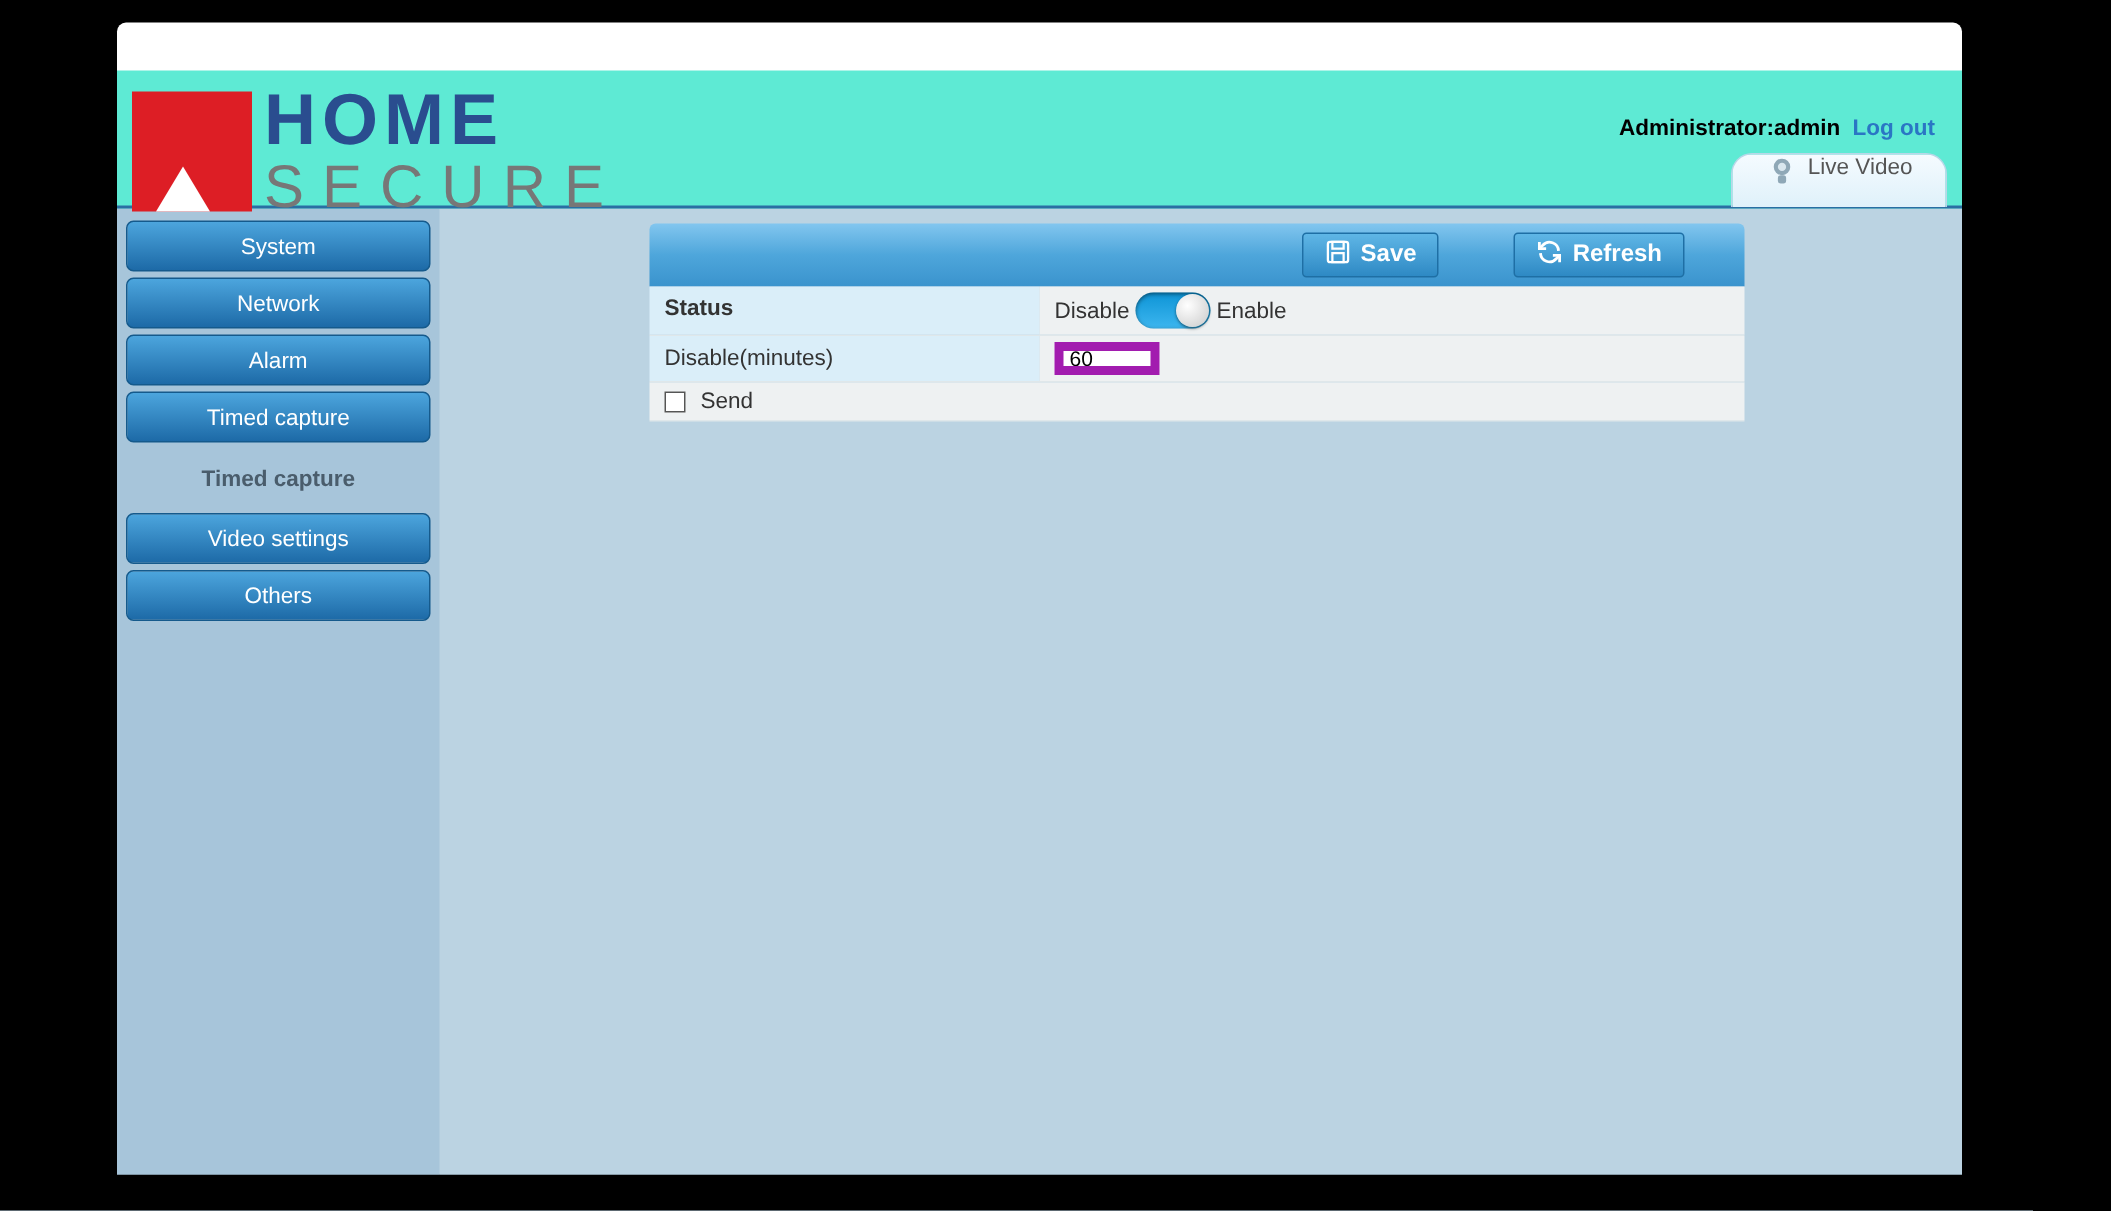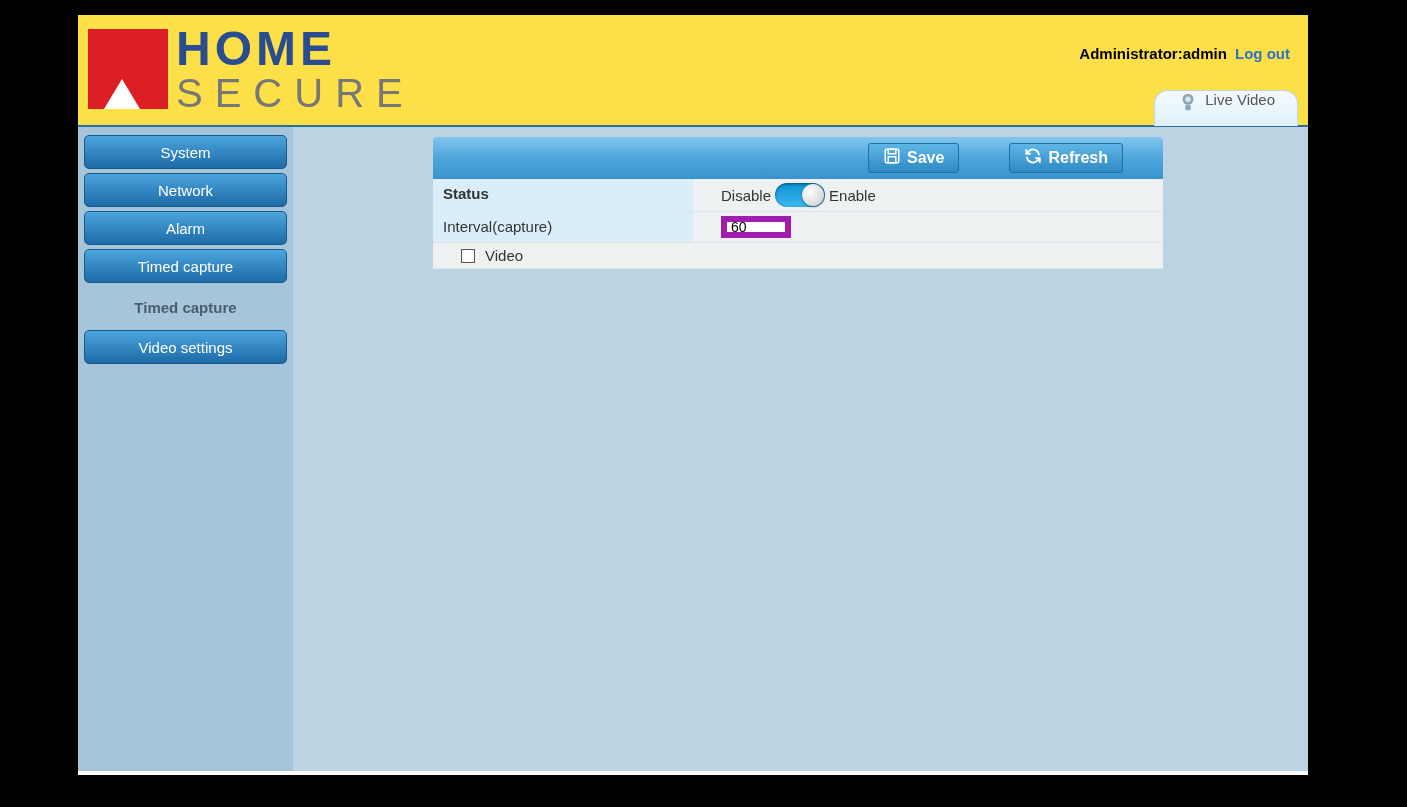--- a/index.html
+++ b/index.html
@@ -17,23 +17,24 @@
     top: 15px;
     width: 1230px;
     height: 760px;
     background: #fff;
     border-radius: 6px 6px 0 0;
     box-shadow: 0 4px 20px rgba(0,0,0,0.5);
   }
   
   .header {
     position: relative;
-    height: 112px;
-    background: #fde047;
+    height: 92px;
+    background: #5eead4;
     border-bottom: 2px solid #2a6ea3;
+    margin-top: 32px;
   }
   .logo {
     position: absolute;
     left: 10px;
     top: 10px;
     display: flex;
     align-items: center;
   }
   .logo-icon {
     width: 80px;
@@ -191,21 +192,21 @@
   .form-label {
     width: 260px;
     padding: 6px 10px;
     background: #daeef9;
     color: #333;
     font-size: 15px;
   }
   .form-row.first .form-label { font-weight: bold; }
   .form-value {
     flex: 1;
-    padding: 4px 28px;
+    padding: 4px 10px;
     background: #eef1f2;
     color: #333;
     font-size: 15px;
     display: flex;
     align-items: center;
     gap: 4px;
   }
   .toggle {
     position: relative;
     width: 50px;
@@ -273,20 +274,21 @@
   </div>
 
   <div class="body">
     <div class="sidebar">
       <div class="nav-btn">System</div>
       <div class="nav-btn">Network</div>
       <div class="nav-btn">Alarm</div>
       <div class="nav-btn">Timed capture</div>
       <div class="nav-sub">Timed capture</div>
       <div class="nav-btn">Video settings</div>
+      <div class="nav-btn">Others</div>
     </div>
 
     <div class="content">
       <div class="panel">
         <div class="toolbar">
           <div class="tool-btn">
             <span>
               <svg viewBox="0 0 24 24" fill="none" stroke="#fff" stroke-width="2">
                   <rect x="3" y="3" width="18" height="18" rx="2"></rect>
                   <rect x="7" y="3" width="10" height="6"></rect>
@@ -311,29 +313,29 @@
           <div class="form-value">
             <span>Disable</span>
             <div class="toggle">
               <div class="toggle-knob"></div>
             </div>
             <span>Enable</span>
           </div>
         </div>
 
         <div class="form-row">
-          <div class="form-label">Interval(capture)</div>
+          <div class="form-label">Disable(minutes)</div>
           <div class="form-value">
             <input class="text-input" value="60" style="">
           </div>
         </div>
 
         <div class="form-row">
           <div class="form-value">
             <div class="checkbox"></div>
-            <span>Video</span>
+            <span>Send</span>
           </div>
         </div>
 
       </div>
     </div>
   </div>
 </div>
 
 </body></html>

